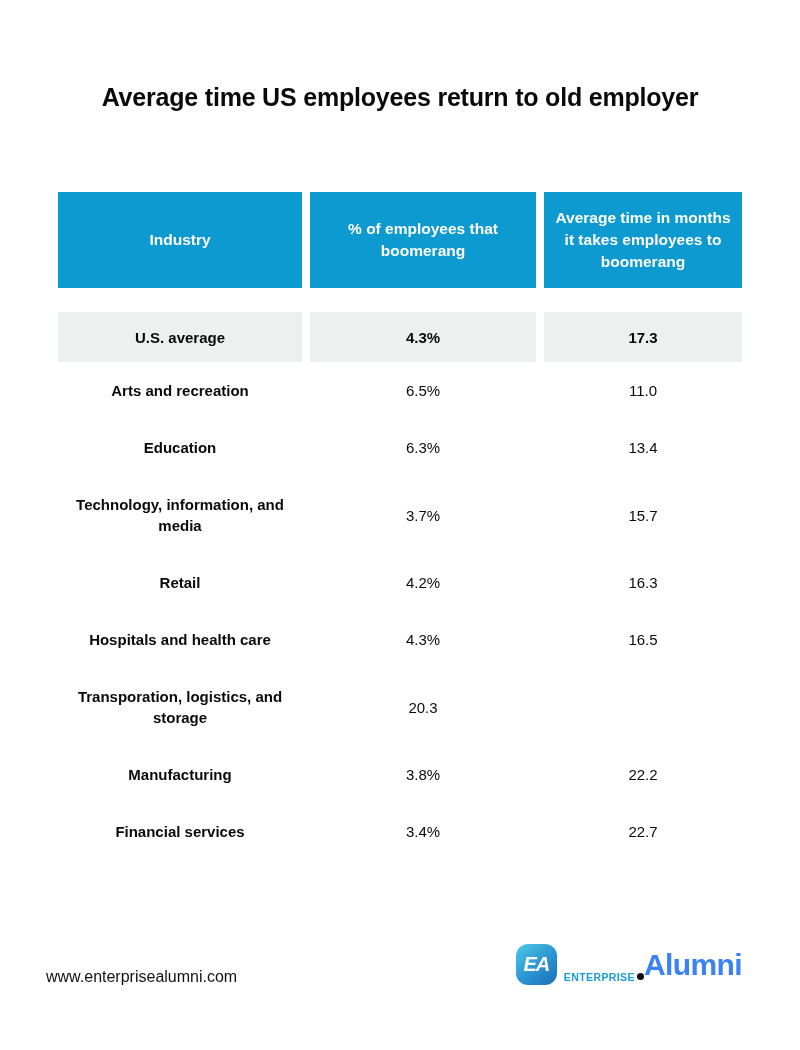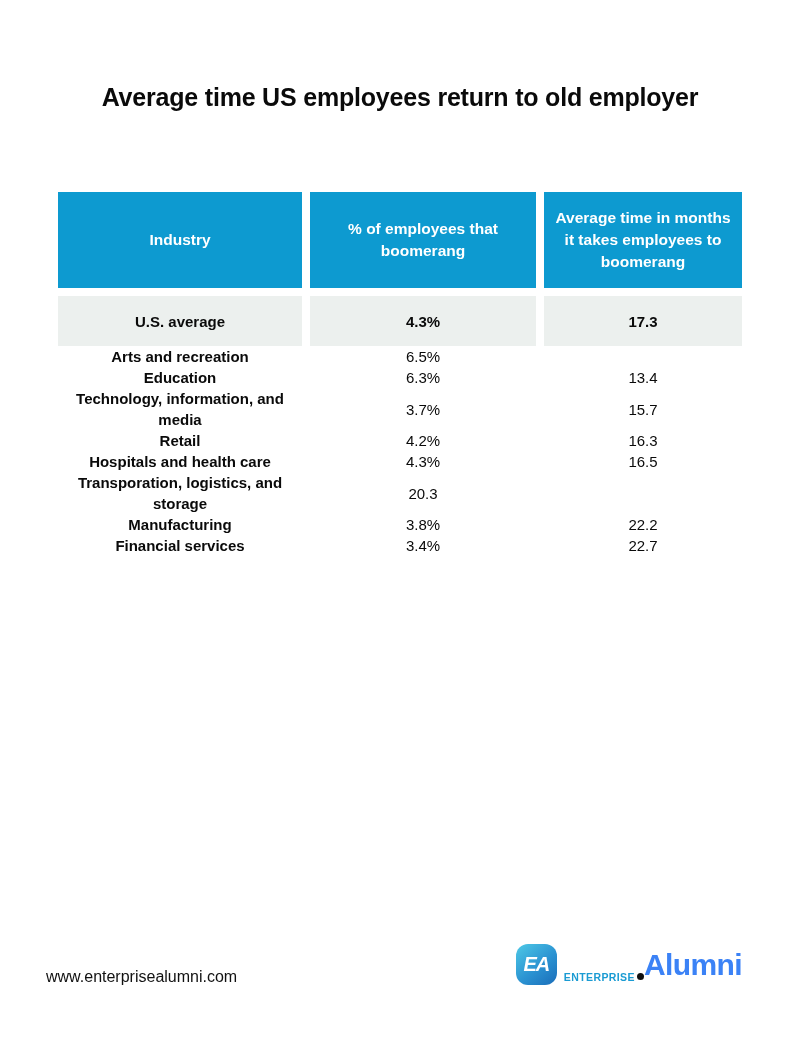--- a/index.html
+++ b/index.html
@@ -40,41 +40,42 @@
     column-gap: 8px;
   }
 
   .cell {
     display: flex;
     align-items: center;
     justify-content: center;
     text-align: center;
     font-size: 15px;
     line-height: 21px;
-    padding: 0 14px;
+    padding: 18px 14px;
   }
 
   .grid-row.header .cell {
     background: var(--header-bg);
     color: #ffffff;
     font-weight: bold;
     font-size: 15.5px;
     line-height: 22px;
     height: 96px;
     padding: 8px 8px;
   }
 
   .grid-row.highlight {
     margin-top: 8px;
   }
   .grid-row.highlight .cell {
     background: var(--highlight-bg);
     font-weight: bold;
     height: 50px;
     padding: 4px 8px;
+    margin-top: 16px;
   }
 
   .grid-row.data .cell.industry { font-weight: bold; }
 
   .footer-url {
     position: absolute;
     left: 46px;
     top: 968px;
     font-size: 16px;
     color: #111111;
@@ -154,20 +155,21 @@
 
     <div class="grid-row highlight">
       <div class="cell industry">U.S. average</div>
       <div class="cell">4.3%</div>
       <div class="cell">17.3</div>
     </div>
 
     <div class="grid-row data">
       <div class="cell industry">Arts and recreation</div>
       <div class="cell">6.5%</div>
+      <div class="cell">11.0</div>
     </div>
 
     <div class="grid-row data">
       <div class="cell industry">Education</div>
       <div class="cell">6.3%</div>
       <div class="cell">13.4</div>
     </div>
 
     <div class="grid-row data">
       <div class="cell industry">Technology, information, and media</div>

